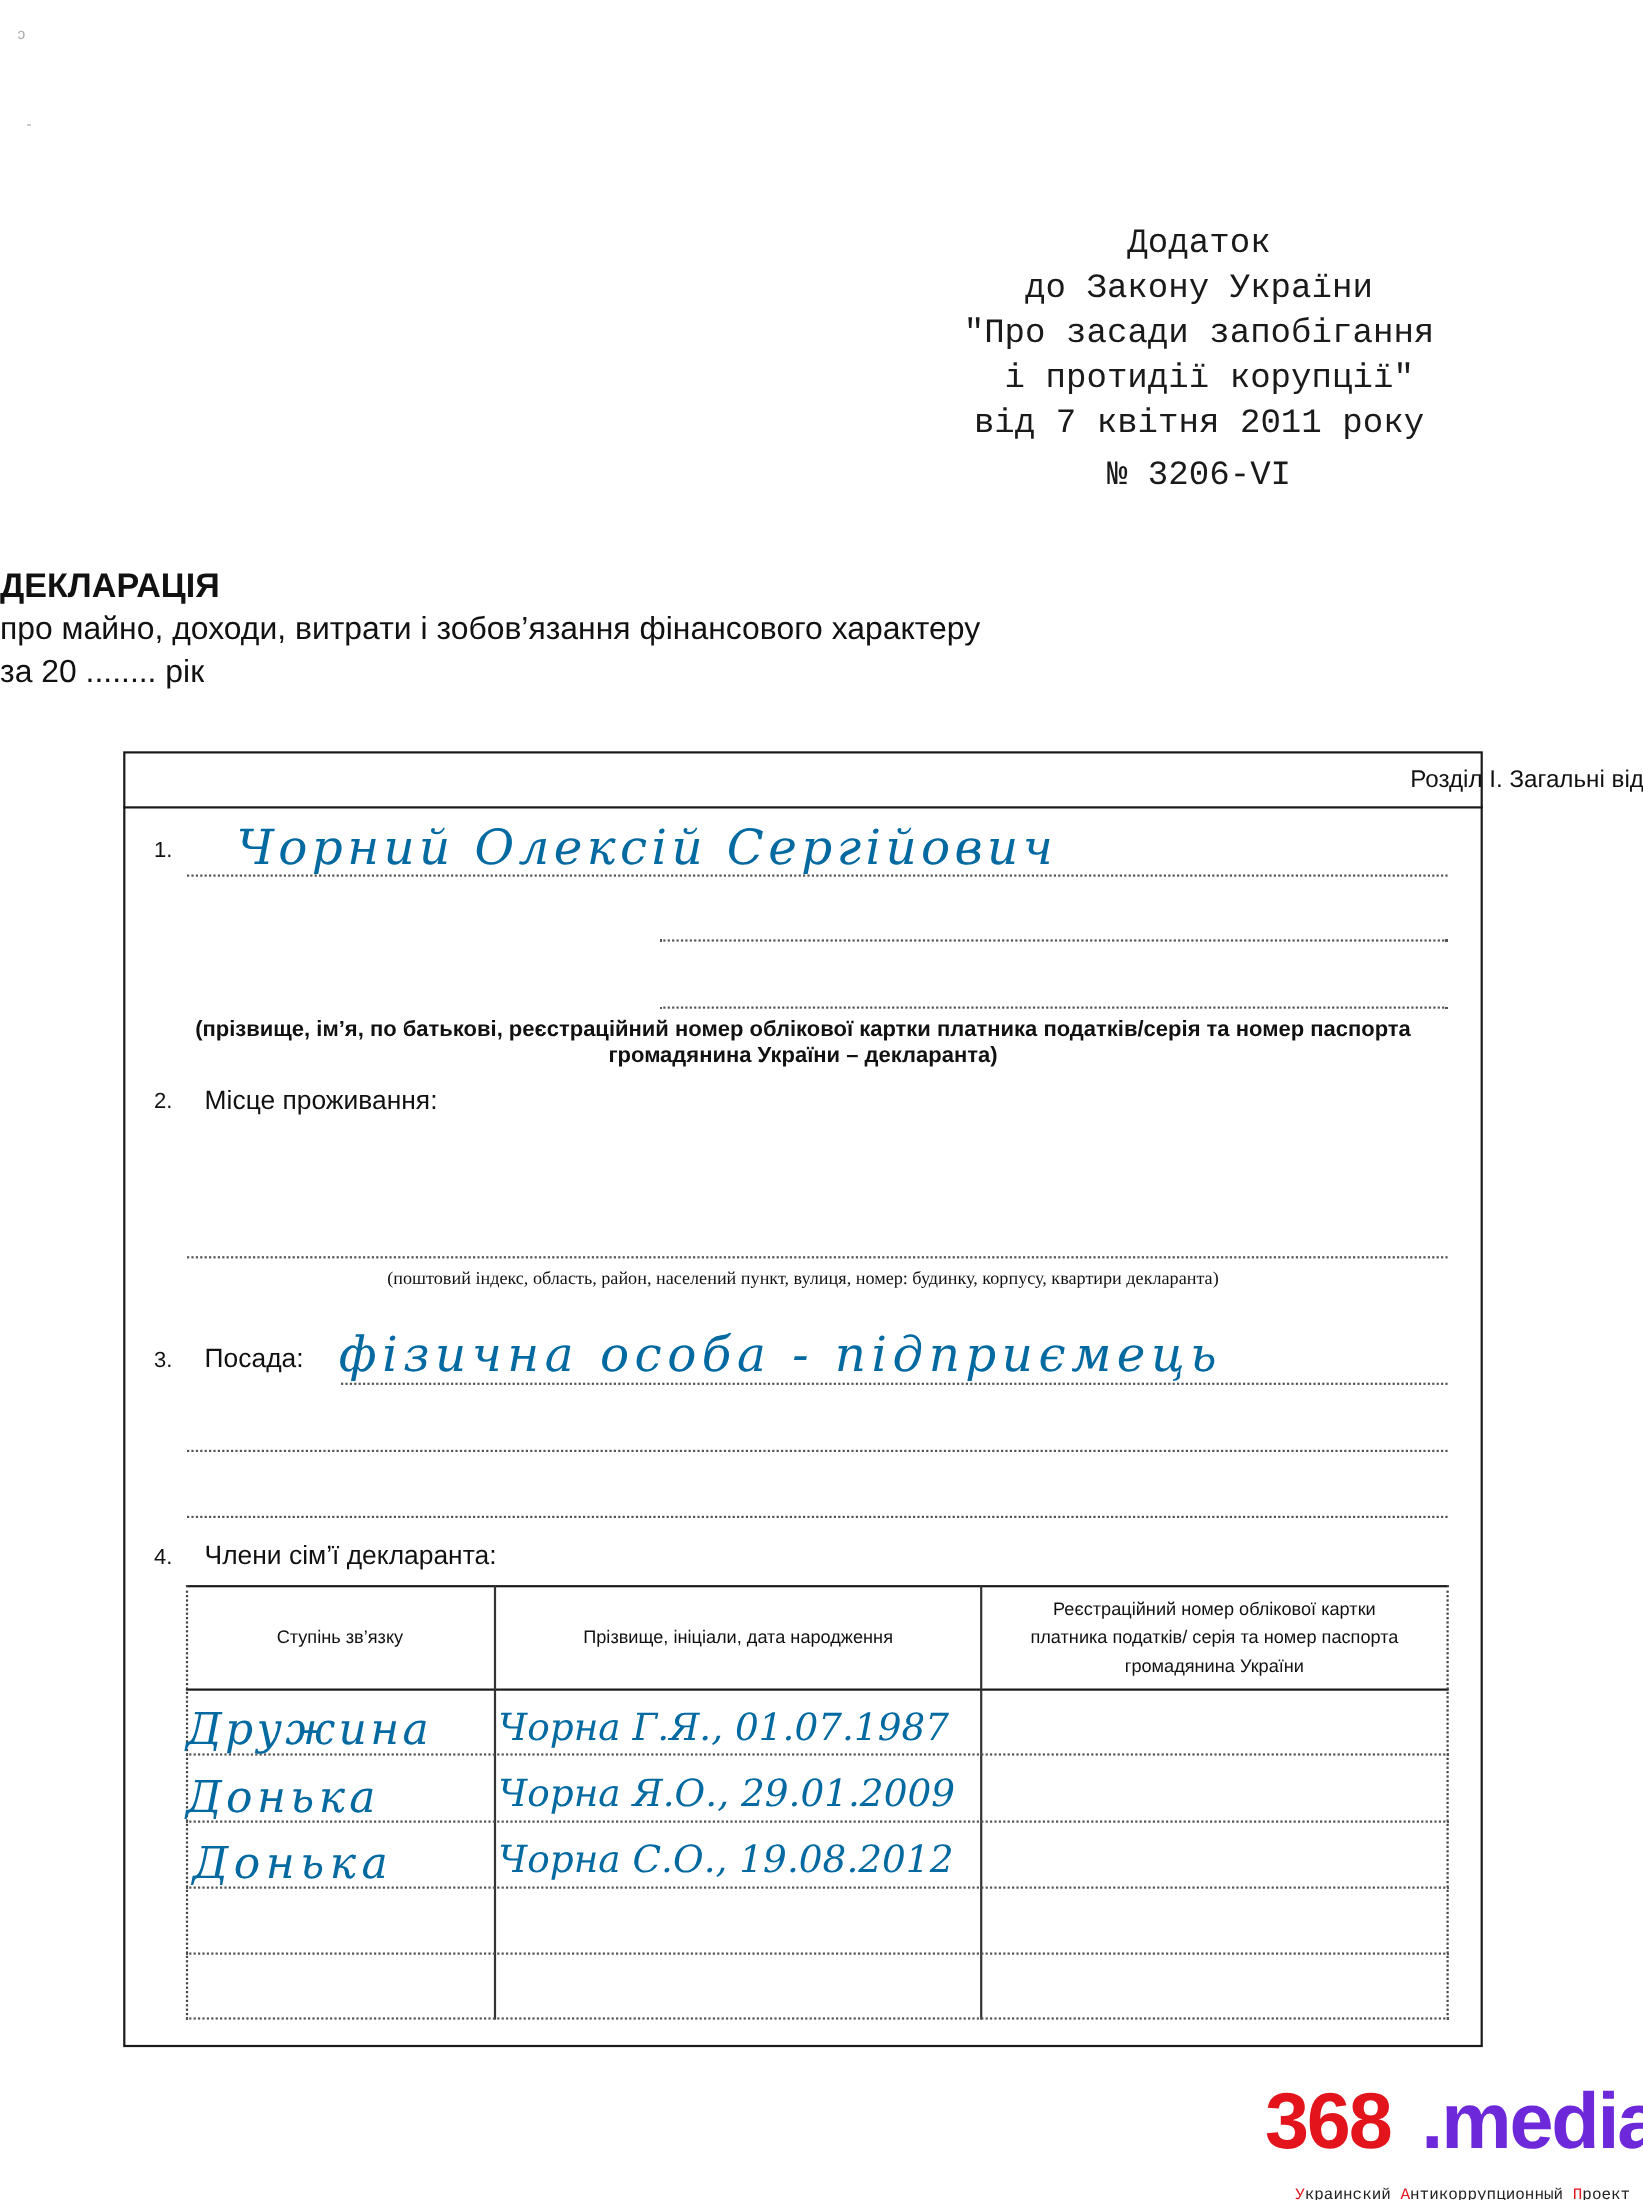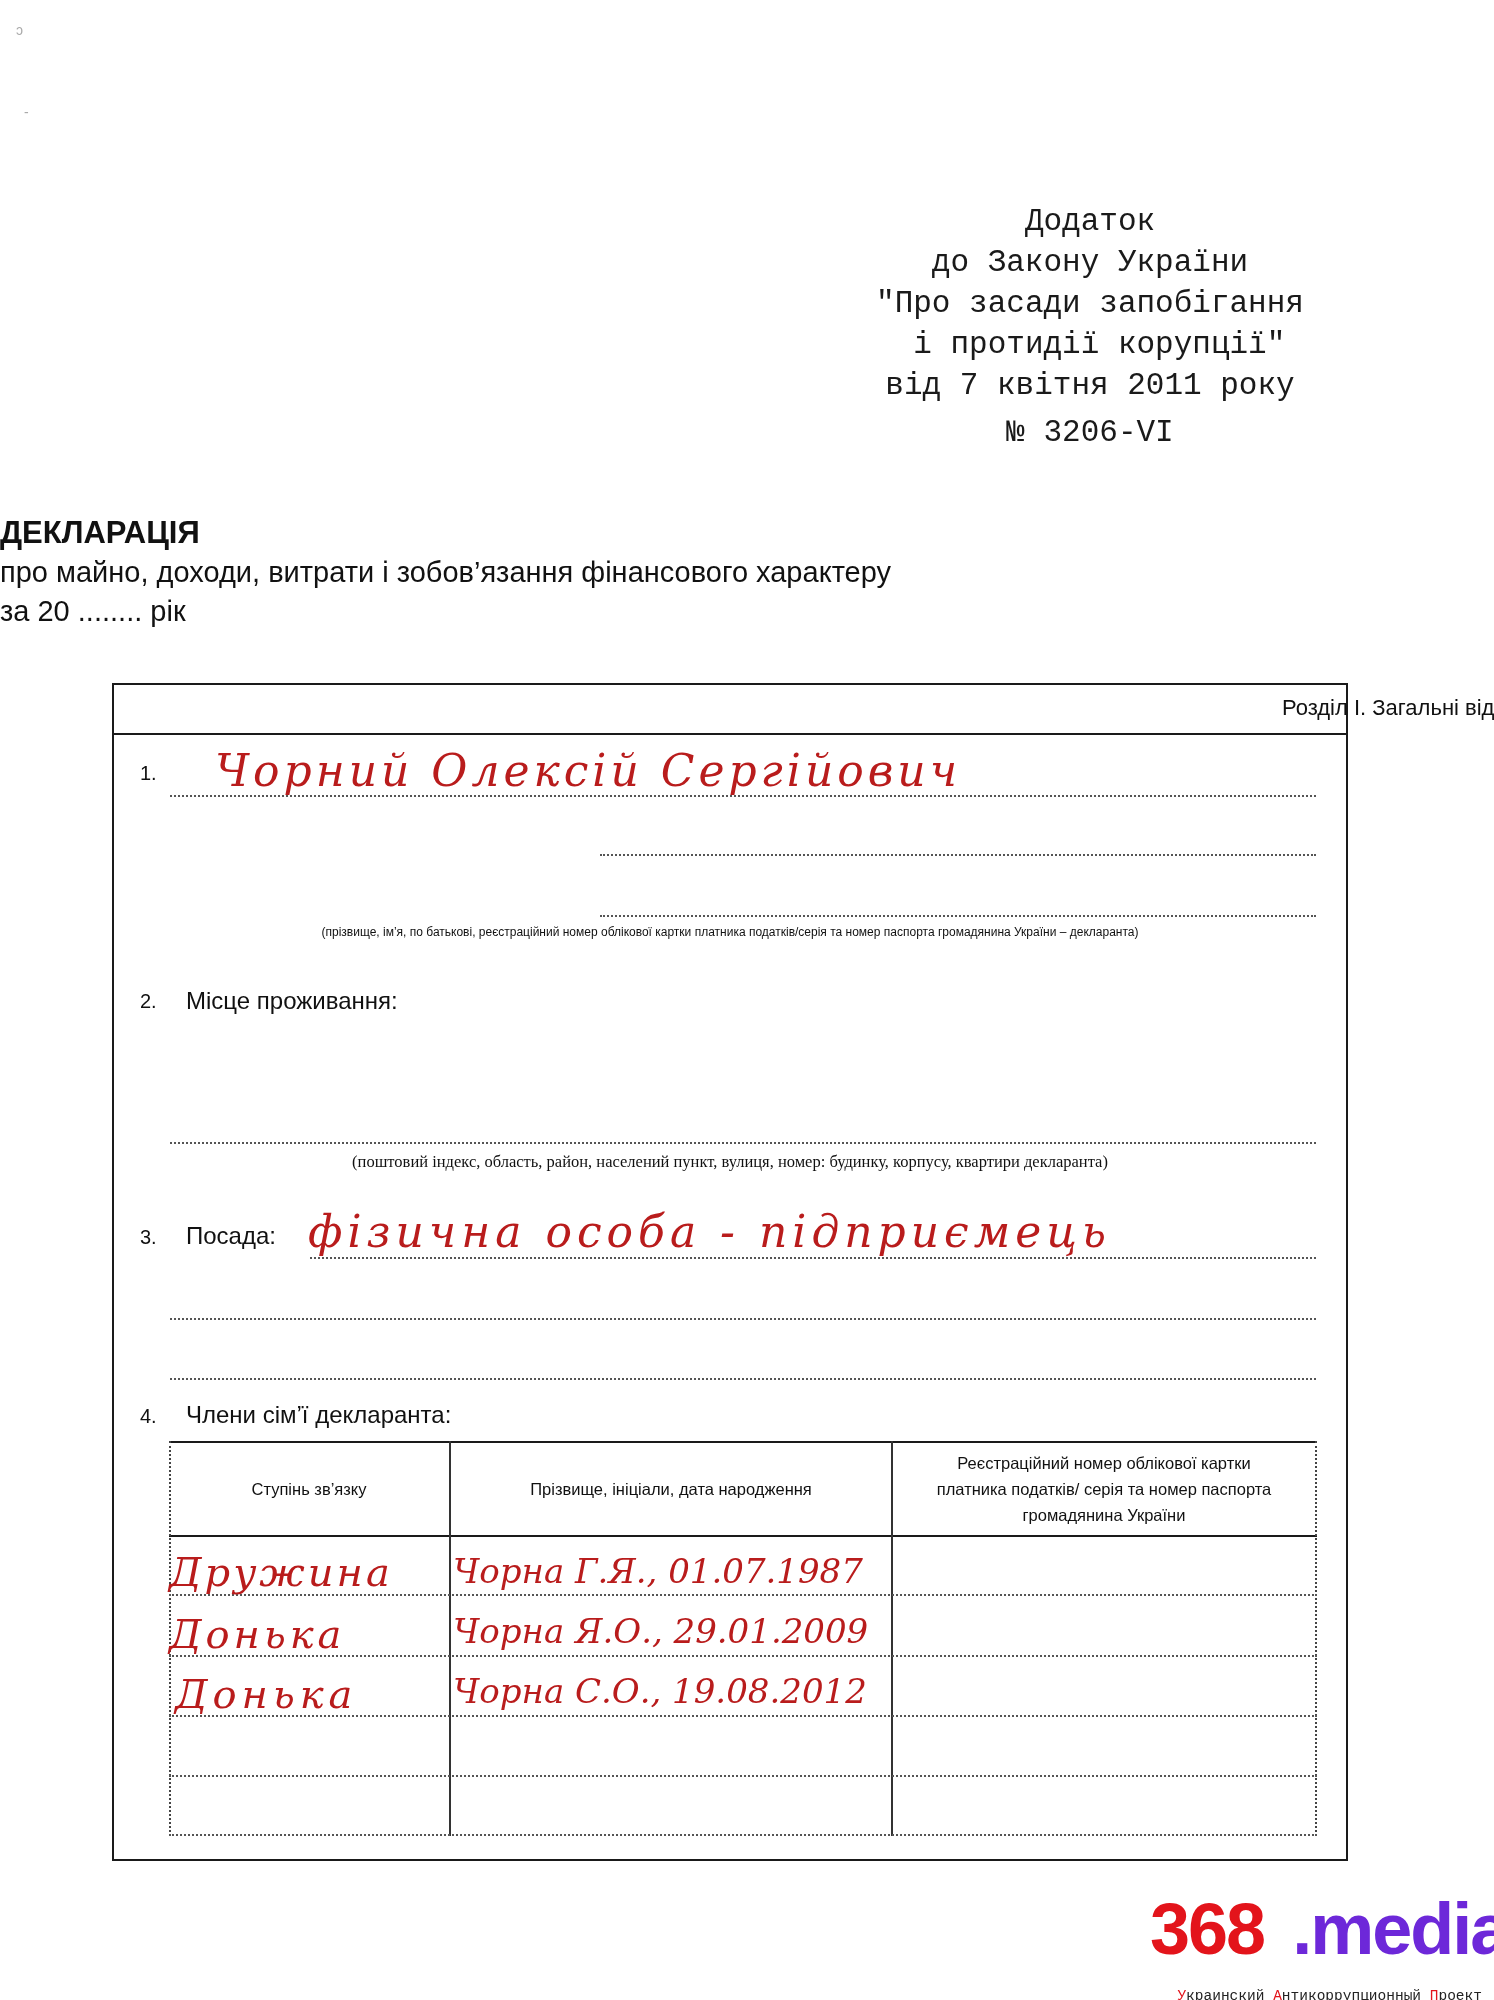--- a/index.html
+++ b/index.html
@@ -1,20 +1,20 @@
 <!DOCTYPE html>
 <html><head>
 <meta charset="utf-8">
 <style>
   html, body { margin:0; padding:0; }
   body { width:1494px; height:2000px; background:#ffffff; position:relative; overflow:hidden; font-family:"Liberation Sans", sans-serif; color:#111; }
   .abs { position:absolute; }
   .mono { font-family:"Liberation Mono", monospace; font-size:31px; color:#1a1a1a; text-align:center; line-height:41px; }
   .title { font-family:"Liberation Sans", sans-serif; text-align:left; left:0; width:1494px; }
-  .hw { font-family:"DejaVu Serif", serif; font-style:italic; color:#b91c1c; }
+  .hw { font-family:"DejaVu Serif", serif; font-style:italic; color:#0369a1; }
   .dotline { position:absolute; height:0; border-top:2px dotted #555; }
   .solid { position:absolute; background:#1a1a1a; }
   .caption { font-size:16.5px; text-align:center; color:#111; }
   .label { font-size:24px; color:#111; }
   .num { font-size:20px; }
   .th { position:absolute; font-size:16.5px; text-align:center; display:flex; align-items:center; justify-content:center; line-height:26px; }
   .scan-mark { position:absolute; color:#aaa; font-size:14px; }
   .logo-num { font-family:"Liberation Sans", sans-serif; font-weight:900; font-size:72px; color:#e3141b; letter-spacing:-2px; }
   .logo-media { font-family:"Liberation Sans", sans-serif; font-weight:900; font-size:72px; color:#6d28d9; letter-spacing:-2px;margin-left:28px; }
   .logo-sub { font-family:"Liberation Mono", monospace; font-size:14.5px; color:#222; }
@@ -41,21 +41,21 @@
 
 <div class="abs" style="left:112px;top:683px;width:1236px;height:1178px;border:2px solid #1a1a1a;box-sizing:border-box;"></div>
 <div class="solid" style="left:112px;top:733px;width:1236px;height:2px;"></div>
 <div class="abs" style="left:112px;top:695px;width:1448px;text-align:right;font-size:22px;font-weight:normal;">Розділ І. Загальні відомості</div>
 
 <div class="abs num" style="left:140px;top:762px;">1.</div>
 <div class="abs hw" style="left:215px;top:745px;font-size:44px;letter-spacing:4px;">Чорний Олексій Сергійович</div>
 <div class="dotline" style="left:170px;top:795px;width:1146px;"></div>
 <div class="dotline" style="left:600px;top:854px;width:716px;"></div>
 <div class="dotline" style="left:600px;top:915px;width:716px;"></div>
-<div class="abs caption" style="left:112px;top:925px;width:1236px;font-size:12px;">(прізвище, ім’я, по батькові, реєстраційний номер облікової картки платника податків/серія та номер паспорта громадянина України – декларанта)</div>
+<div class="abs caption" style="left:112px;top:925px;width:1236px;font-size:20px;font-weight:bold;">(прізвище, ім’я, по батькові, реєстраційний номер облікової картки платника податків/серія та номер паспорта громадянина України – декларанта)</div>
 
 <div class="abs num" style="left:140px;top:990px;">2.</div>
 <div class="abs label" style="left:186px;top:987px;">Місце проживання:</div>
 <div class="dotline" style="left:170px;top:1142px;width:1146px;"></div>
 <div class="abs caption" style="left:112px;top:1152px;width:1236px;font-family:Liberation Serif, serif;">(поштовий індекс, область, район, населений пункт, вулиця, номер: будинку, корпусу, квартири декларанта)</div>
 
 <div class="abs num" style="left:140px;top:1226px;">3.</div>
 <div class="abs label" style="left:186px;top:1222px;">Посада:</div>
 <div class="abs hw" style="left:308px;top:1206px;font-size:44px;letter-spacing:5px;">фізична особа - підприємець</div>
 <div class="dotline" style="left:310px;top:1257px;width:1006px;"></div>

